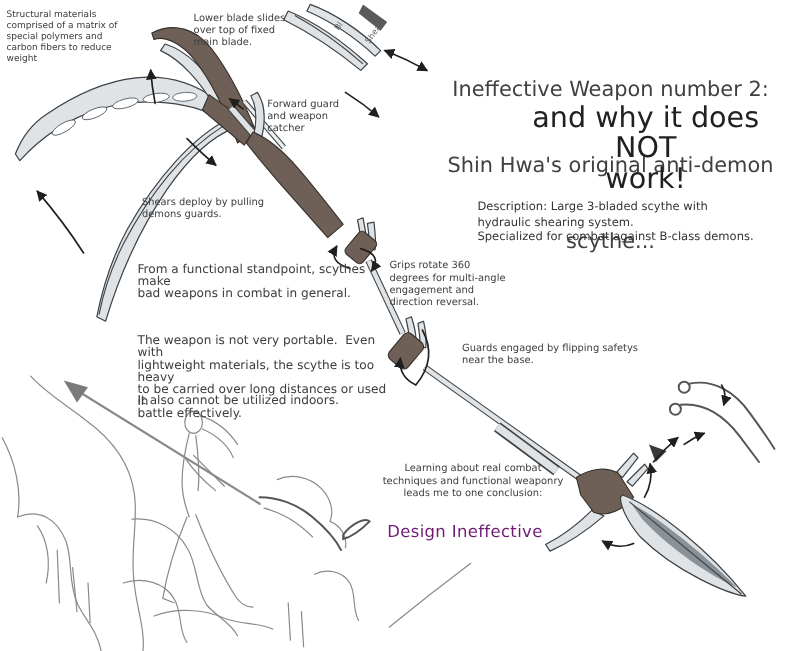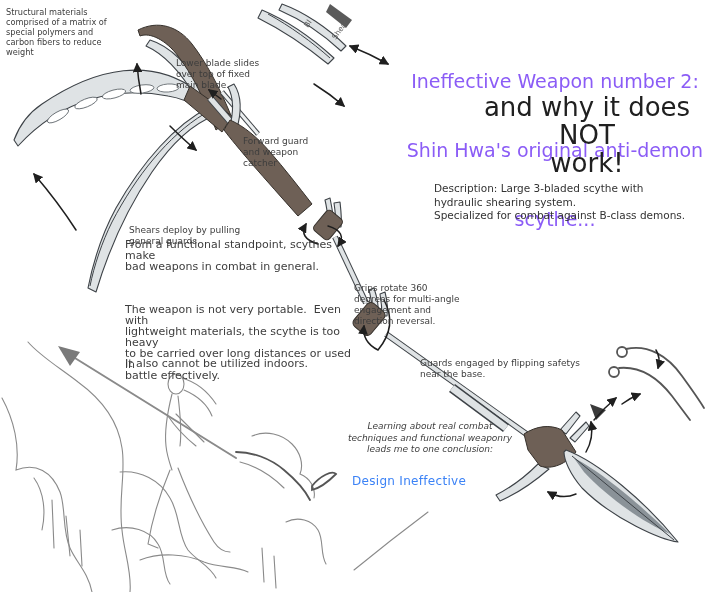--- a/index.html
+++ b/index.html
@@ -1,28 +1,28 @@
 <!DOCTYPE html>
 <html style="--ink: #1f1f1f; --text: #3d3d3d; --brown: #6e6056; --blade-light: #dfe3e5; --blade-mid: #8a9298; --blade-edge: #3d4247; --sketch: #8a8a8a;"><head>
 <meta charset="utf-8">
 <style>
   html,body{margin:0;padding:0;background:#fff;}
   .canvas{position:relative;width:720px;height:592px;background:#fff;overflow:hidden;
           font-family:"DejaVu Sans","Liberation Sans",sans-serif;}
   .canvas svg{position:absolute;left:0;top:0;}
   .t{position:absolute;color:var(--text,#3d3d3d);white-space:pre-wrap;
      font-family:"DejaVu Sans","Liberation Sans",sans-serif;}
-  .note{font-size:9px;line-height:11px;margin-top:46px;}
+  .note{font-size:9px;line-height:11px;}
   .note-sm{font-size:8.2px;line-height:10px;}
   .desc{font-size:10.5px;line-height:13.5px;color:#333;}
   .para{font-size:11px;line-height:11px;width:232px;}
-  .title{font-size:19px;line-height:23px;color:#8b5cf6;text-align:center;}
+  .title{font-size:19px;line-height:23px;color:#404040;text-align:center;}
   .subtitle{font-size:26px;line-height:28px;color:#202020;text-align:center;}
-  .intro{font-size:9px;line-height:11.5px;text-align:center;font-style:italic;}
-  .verdict{font-size:12px;color:#3b82f6;letter-spacing:.3px;}
+  .intro{font-size:9px;line-height:11.5px;text-align:center;}
+  .verdict{font-size:15px;color:#701a75;letter-spacing:.3px;}
   .mini-label{font-size:7.5px;color:#5f5f5f;transform:rotate(-55deg);transform-origin:left top;}
   
   .brown{fill:var(--brown,#6e6056);stroke:#35302b;stroke-width:1;stroke-linejoin:round;}
   .blade{fill:var(--blade-light,#dfe3e5);stroke:var(--blade-edge,#3d4247);stroke-width:1.1;stroke-linejoin:round;}
   .slot{fill:#fff;stroke:#5a6166;stroke-width:.8;}
   .core{fill:var(--blade-mid,#8a9298);stroke:none;}
   .edge{fill:none;stroke:var(--blade-edge,#3d4247);stroke-width:1;}
   .arrow{fill:none;stroke:var(--ink,#1f1f1f);stroke-width:1.5;stroke-linecap:round;}
   .sk{fill:none;stroke:var(--sketch,#8a8a8a);stroke-width:1.1;stroke-linecap:round;}
   .skd{fill:none;stroke:#555;stroke-width:1.8;stroke-linecap:round;}
@@ -185,21 +185,21 @@
   </div>
 
   <div class="t subtitle" style="left:458px;top:93px;width:258px">and why it does NOT
 work!</div>
 
   <div class="t note" style="left:243px;top:90px">Forward guard
 and weapon
 catcher</div>
 
   <div class="t note" style="left:129px;top:179px">Shears deploy by pulling
-general guards.</div>
+demons guards.</div>
 
   <div class="t desc" style="left:434px;top:182px">Description: Large 3-bladed scythe with
 hydraulic shearing system.
 Specialized for combat against B-class demons.</div>
 
   <div class="t para" style="left:125px;top:239px">From a functional standpoint, scythes make
 bad weapons in combat in general.</div>
   <div class="t para" style="left:125px;top:304px">The weapon is not very portable.  Even with
 lightweight materials, the scythe is too heavy
 to be carried over long distances or used in

